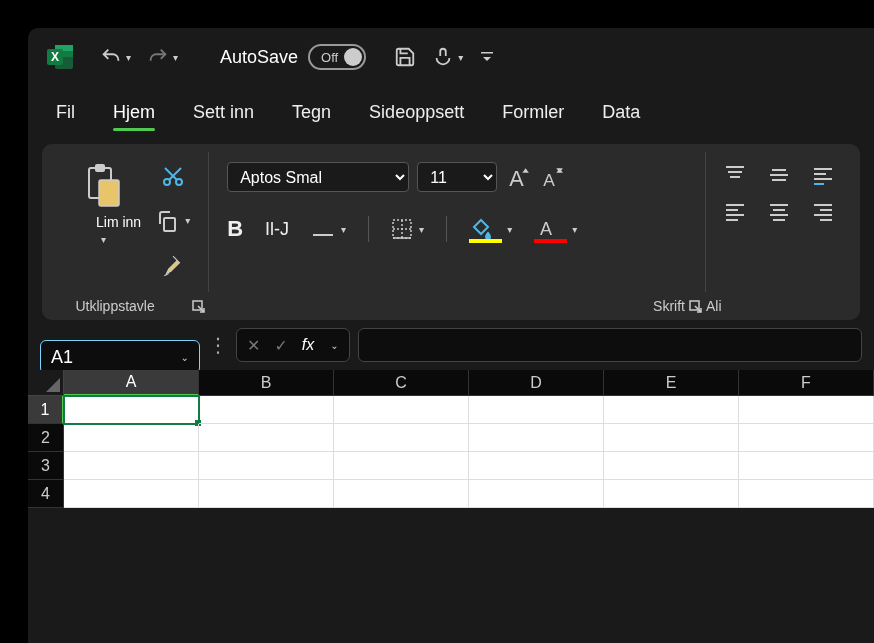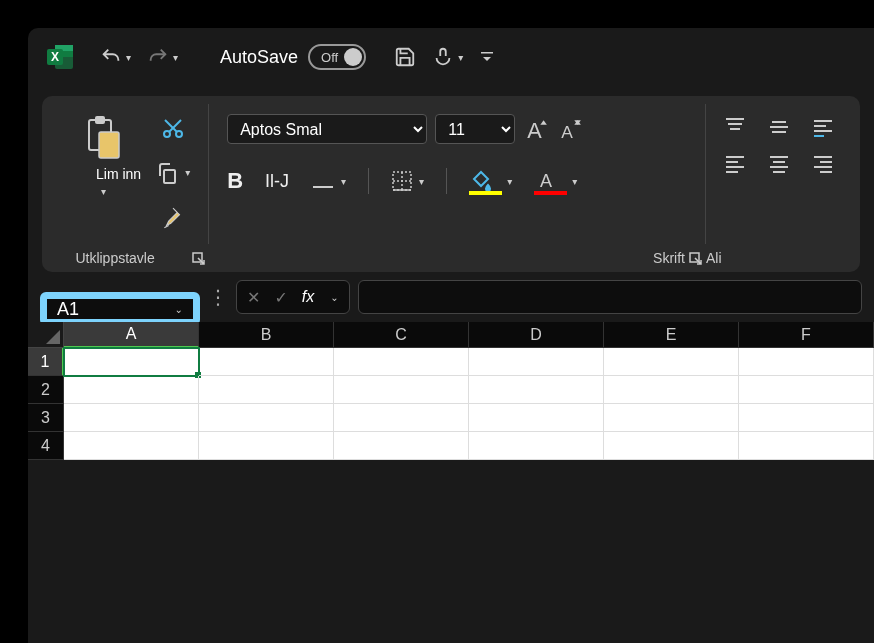--- a/index.html
+++ b/index.html
@@ -33,32 +33,32 @@
 .group-launcher { position: absolute; bottom: -22px; right: 2px; }
 
 .clip-col1 { display: flex; flex-direction: column; align-items: center; gap: 4px; }
 .clip-col2 { display: flex; flex-direction: column; gap: 8px; align-items: center; justify-content: space-around; }
 
 .big-btn { display: flex; flex-direction: column; align-items: center; gap: 4px; cursor: pointer; padding: 4px; }
 .big-btn-label { font-size: 14px; margin-left: 32px; }
 
 .font-row { display: flex; gap: 8px; align-items: center; }
 .font-select { background: #1a1a1a; border: 1px solid #555; border-radius: 4px; height: 30px; font-size: 16px; color: #fff; padding: 0 8px; }
-.font-name { width: 200px; }
+.font-name { width: 182px; }
 .font-size { width: 80px; }
 .font-col { display: flex; flex-direction: column; gap: 14px; padding-top: 4px; }
 .font-row2 { display: flex; gap: 22px; align-items: center; margin-top: 10px; }
 .ico-btn { cursor: pointer; display: flex; align-items: center; gap: 4px; }
 .underline-bar { position: absolute; height: 4px; left: 0; right: 10px; bottom: -2px; }
 
 .align-grid { display: grid; grid-template-columns: repeat(3, 30px); gap: 14px 14px; padding-top: 6px; }
 
 
 .fbar { display: flex; align-items: center; gap: 8px; padding: 8px 12px; height: 50px; }
-.namebox { background: #0d0d0d; border: 7px solid #7dd3fc; border-radius: 6px; height: 34px; width: 160px; display: flex; align-items: center; padding: 4px 10px; font-size: 18px; justify-content: space-between; margin-top: 24px; }
+.namebox { background: #0d0d0d; border: 1px solid #7dd3fc; border-radius: 6px; height: 34px; width: 160px; display: flex; align-items: center; padding: 4px 10px; font-size: 18px; justify-content: space-between; margin-top: 24px; }
 .fx-group { background: #0d0d0d; border: 1px solid #444; border-radius: 6px; height: 34px; display: flex; align-items: center; padding: 0 10px; gap: 14px; }
 .formula-input { background: #0d0d0d; border: 1px solid #444; border-radius: 6px; height: 34px; flex: 1; padding: 0 10px; color: #fff; font-size: 16px; }
 .dots { font-size: 20px; color: #aaa; }
 
 
 .grid { display: flex; flex-direction: column; }
 .col-headers { display: flex; height: 26px; }
 .corner { width: 44px; background: #1a1a1a; border-right: 1px solid #444; border-bottom: 1px solid #444; position: relative; }
 .corner::after { content: ''; position: absolute; right: 3px; bottom: 3px; border-left: 14px solid transparent; border-bottom: 14px solid #666; }
 .col-h { flex: 0 0 135px; background: #0a0a0a; color: #ccc; display: flex; align-items: center; justify-content: center; border-right: 1px solid #333; border-bottom: 1px solid #333; font-size: 16px; cursor: pointer; }
@@ -128,20 +128,29 @@
       </div>
       <div class="qat-btn">
         <svg width="16" height="16" viewBox="0 0 16 16" fill="#ccc">
             <rect x="2" y="3" width="12" height="1.5"></rect>
             <path d="M4 8l4 4 4-4z"></path>
           </svg>
       </div>
     </div>
   </div>
 
+  <div class="tabs">
+    <div class="tab">Fil</div>
+    <div class="tab active">Hjem</div>
+    <div class="tab">Sett inn</div>
+    <div class="tab">Tegn</div>
+    <div class="tab">Sideoppsett</div>
+    <div class="tab">Formler</div>
+    <div class="tab">Data</div>
+  </div>
 
   <div class="ribbon">
 
     <div class="group">
       <div class="group-body">
         <div class="clip-col1">
           <div class="big-btn">
             <svg width="40" height="48" viewBox="0 0 40 48">
               <rect x="6" y="6" width="22" height="30" rx="2" fill="none" stroke="#ccc" stroke-width="2"></rect>
               <rect x="12" y="2" width="10" height="8" rx="2" fill="#ccc"></rect>

